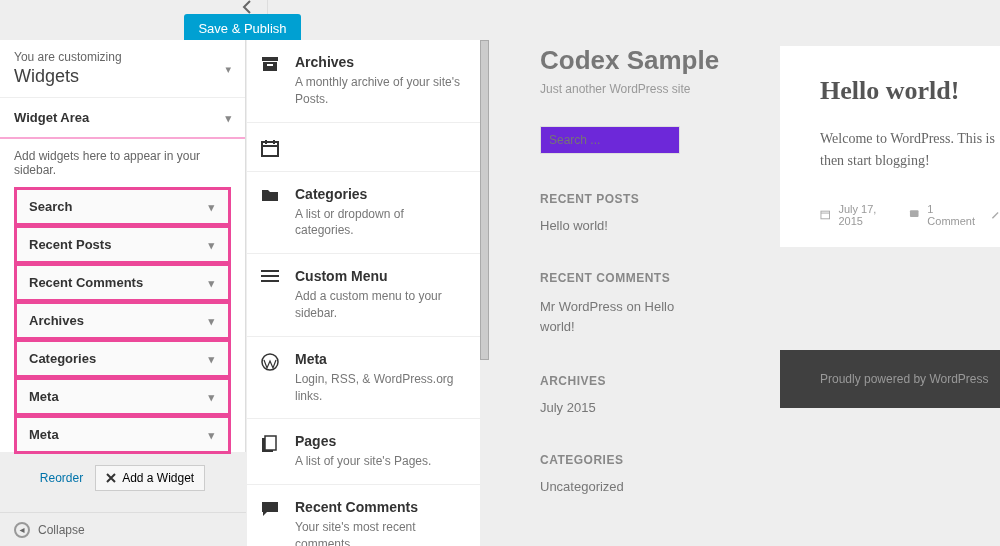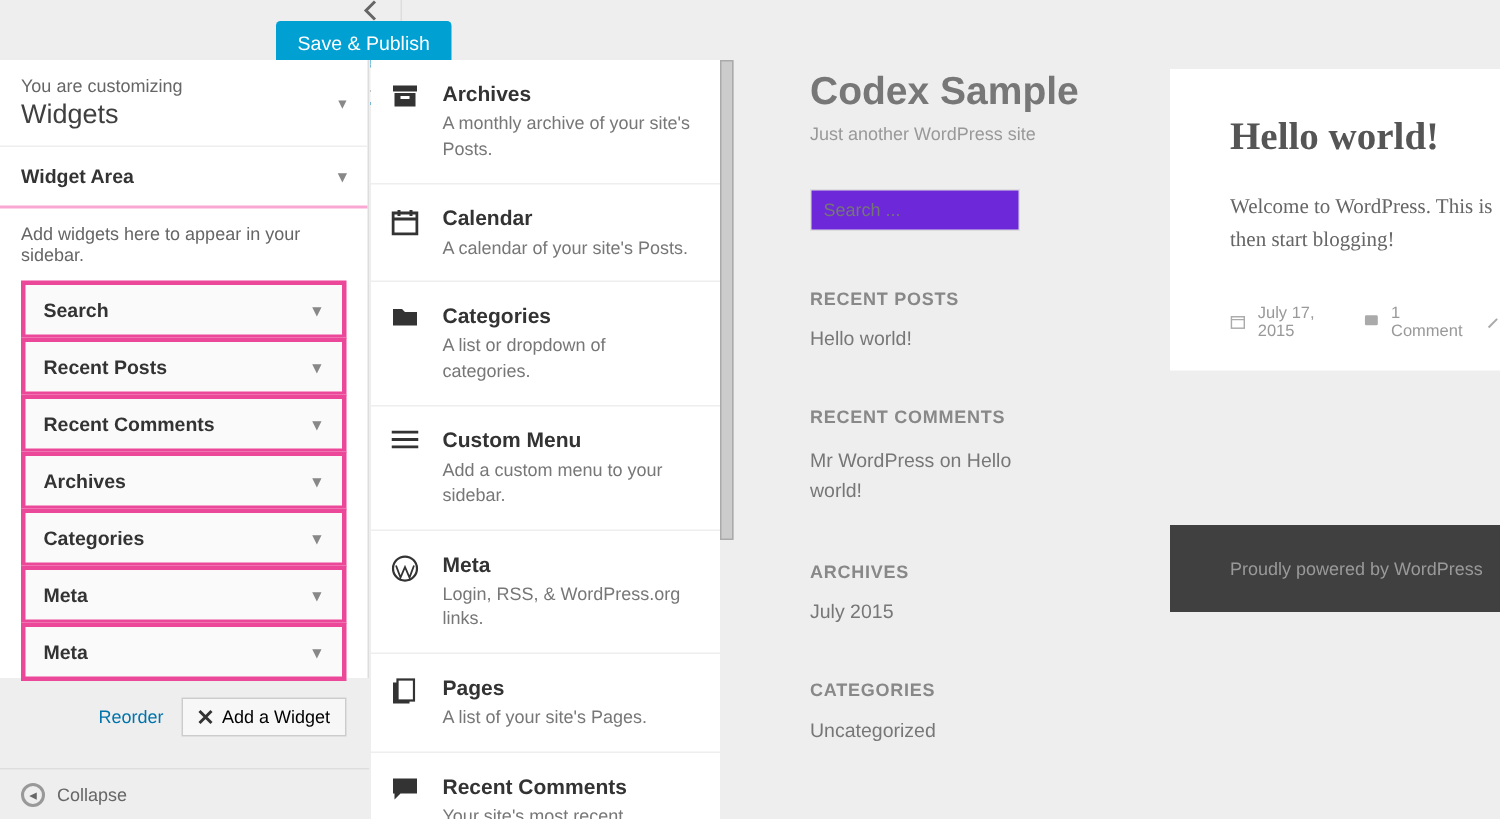--- a/index.html
+++ b/index.html
@@ -15,21 +15,21 @@
 
 .sidebar { position: absolute; top: 40px; left: 0; width: 246px; background: #fff; height: 412px; border-right: 1px solid #ddd; }
 .panel-head { padding: 10px 14px; position: relative; border-bottom: 1px solid #eee; }
 .panel-sub { font-size: 12px; color: #666; }
 .panel-title { font-size: 18px; color: #404040; font-weight: normal; margin-top: 2px; }
 .panel-head .caret, .section-head .caret, .widget-row .caret { position: absolute; right: 14px; top: 50%; transform: translateY(-50%); font-size: 11px; color: #888; }
 .section-head { padding: 12px 14px; border-bottom: 2px solid #f9a8d4; font-weight: bold; color: #333; position: relative; font-size: 13px; }
 .section-desc { padding: 10px 14px; font-size: 12px; color: #666; }
 .widget-list { padding: 0 14px; }
 .widget-row { background: #fafafa; border: 3px solid #ec4899; margin-bottom: -1px; padding: 9px 12px; color: #333; font-weight: bold; position: relative; font-size: 13px; cursor: pointer; }
-.widget-actions { display: flex; justify-content: flex-end; align-items: center; gap: 12px; padding: 12px 14px; }
+.widget-actions { display: flex; justify-content: center; align-items: center; gap: 12px; padding: 12px 14px; }
 .reorder { color: #0073aa; font-size: 12px; cursor: pointer; }
 .add-widget { background: #f7f7f7; border: 1px solid #ccc; padding: 5px 10px; font-size: 12px; cursor: pointer; display: flex; align-items: center; gap: 6px; }
 
 .collapse-bar { position: absolute; left: 0; bottom: 0; width: 246px; height: 34px; background: #eeeeee; display: flex; align-items: center; padding: 0 14px; color: #666; font-size: 12px; gap: 8px; border-top: 1px solid #ddd; cursor: pointer; }
 .collapse-bar .circ { width: 16px; height: 16px; border-radius: 50%; border: 2px solid #999; display: flex; align-items: center; justify-content: center; font-size: 10px; }
 
 .available { position: absolute; top: 40px; left: 246px; width: 234px; background: #fff; height: 506px; overflow-y: auto; border-left: 1px solid #eee; }
 .avail-item { display: flex; gap: 14px; padding: 14px 16px 14px 14px; border-bottom: 1px solid #eee; cursor: pointer; }
 .avail-icon { width: 20px; flex-shrink: 0; color: #333; padding-top: 2px; }
 .avail-title { font-weight: bold; color: #333; font-size: 14px; margin-bottom: 4px; }
@@ -117,24 +117,20 @@
         <div class="avail-title">Archives</div>
         <div class="avail-desc">A monthly archive of your site's Posts.</div>
       </div>
     </div>
     <div class="avail-item">
       <div class="avail-icon">
         <svg width="18" height="18" viewBox="0 0 18 18">
           <rect x="1" y="3" width="16" height="14" stroke="#333" stroke-width="2" fill="none"></rect>
           <path d="M1 7 H17 M5 1 V5 M13 1 V5" stroke="#333" stroke-width="2"></path>
         </svg>
-      </div>
-      <div>
-        <div class="avail-title">Calendar</div>
-        <div class="avail-desc">A calendar of your site's Posts.</div>
       </div>
     </div>
     <div class="avail-item">
       <div class="avail-icon">
         <svg width="18" height="14" viewBox="0 0 18 14">
           <path d="M1 2 H7 L9 4 H17 V13 H1 Z" fill="#333"></path>
         </svg>
       </div>
       <div>
         <div class="avail-title">Categories</div>

